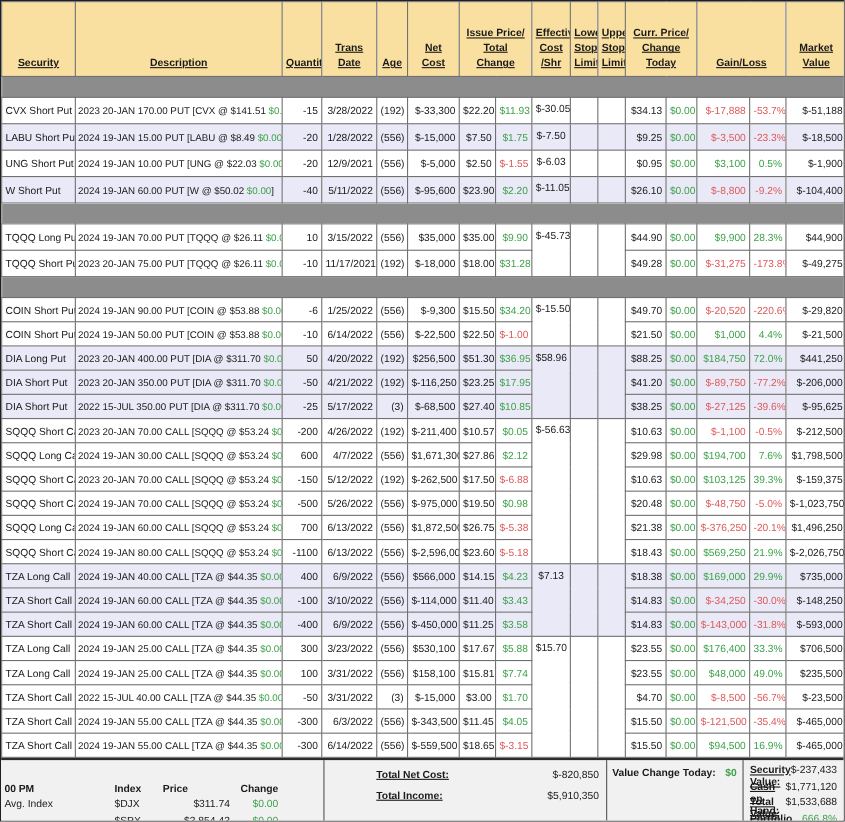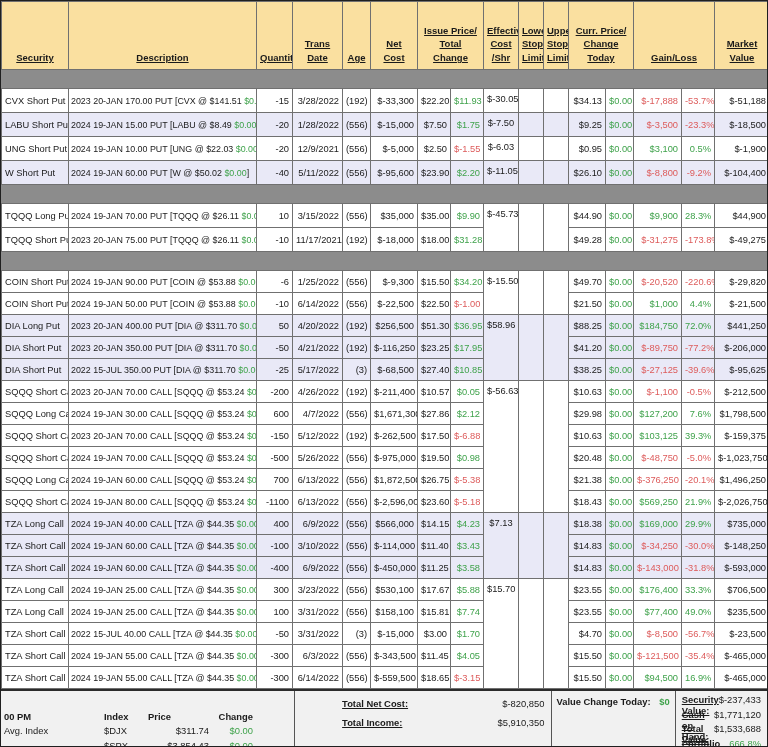--- a/index.html
+++ b/index.html
@@ -313,21 +313,21 @@
           <td class="lft">SQQQ Long Call</td>
           <td class="lft desc">2024 19-JAN 30.00 CALL [SQQQ @ $53.24 <span class="pos">$0.00</span>]</td>
           <td class="num">600</td>
           <td class="num">4/7/2022</td>
           <td class="num">(556)</td>
           <td class="num">$1,671,300</td>
           <td class="num">$27.86</td>
           <td class="num pos">$2.12</td>
           <td class="num">$29.98</td>
           <td class="num pos">$0.00</td>
-          <td class="num pos">$127,200</td>
+          <td class="num pos">$194,700</td>
           <td class="num pos">7.6%</td>
           <td class="num">$1,798,500</td>
         </tr>
         <tr>
           <td class="lft">SQQQ Short Call</td>
           <td class="lft desc">2023 20-JAN 70.00 CALL [SQQQ @ $53.24 <span class="pos">$0.00</span>]</td>
           <td class="num">-150</td>
           <td class="num">5/12/2022</td>
           <td class="num">(192)</td>
           <td class="num">$-262,500</td>
@@ -454,21 +454,21 @@
           <td class="lft">TZA Long Call</td>
           <td class="lft desc">2024 19-JAN 25.00 CALL [TZA @ $44.35 <span class="pos">$0.00</span>]</td>
           <td class="num">100</td>
           <td class="num">3/31/2022</td>
           <td class="num">(556)</td>
           <td class="num">$158,100</td>
           <td class="num">$15.81</td>
           <td class="num pos">$7.74</td>
           <td class="num">$23.55</td>
           <td class="num pos">$0.00</td>
-          <td class="num pos">$77,400</td>
+          <td class="num pos">$48,000</td>
           <td class="num pos">49.0%</td>
           <td class="num">$235,500</td>
         </tr>
         <tr>
           <td class="lft">TZA Short Call</td>
           <td class="lft desc">2022 15-JUL 40.00 CALL [TZA @ $44.35 <span class="pos">$0.00</span>]</td>
           <td class="num">-50</td>
           <td class="num">3/31/2022</td>
           <td class="num">(3)</td>
           <td class="num">$-15,000</td>

